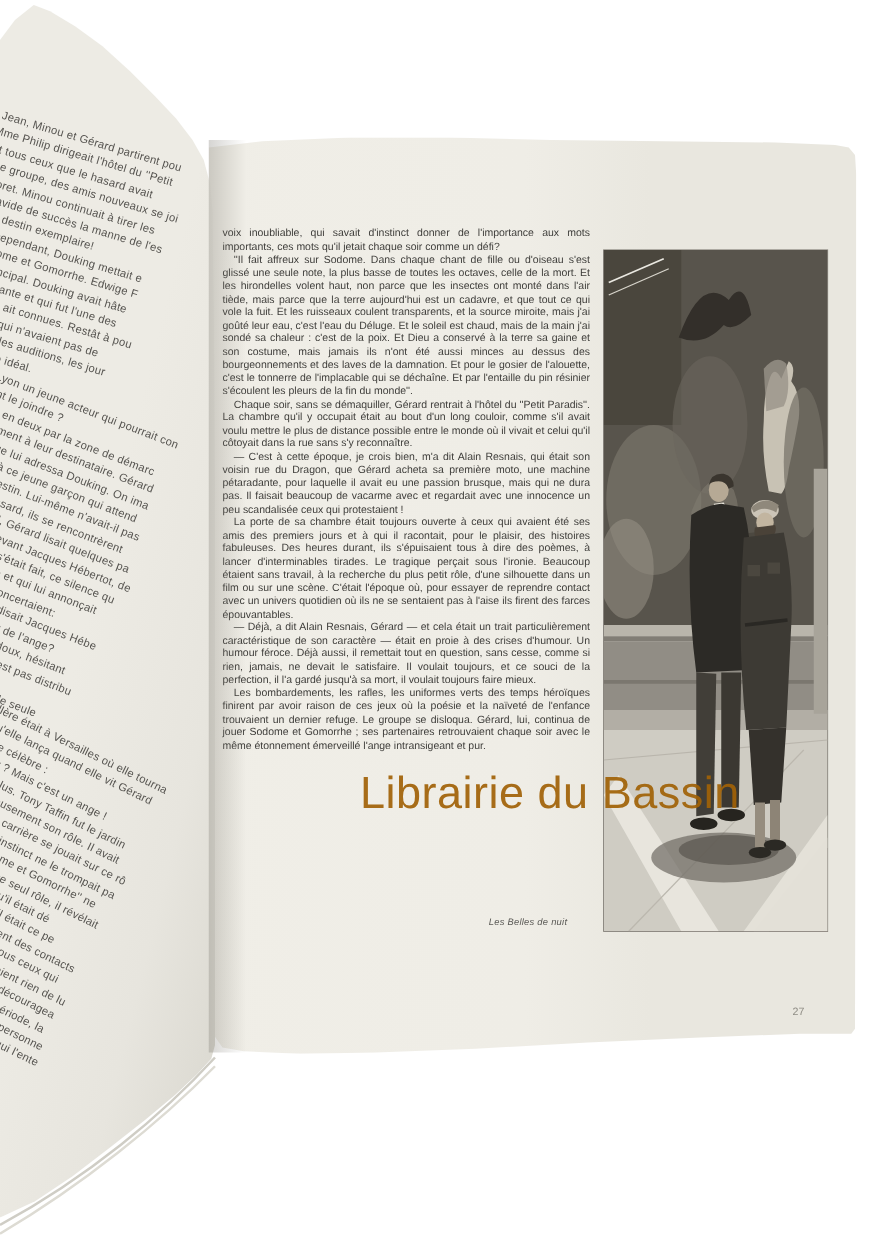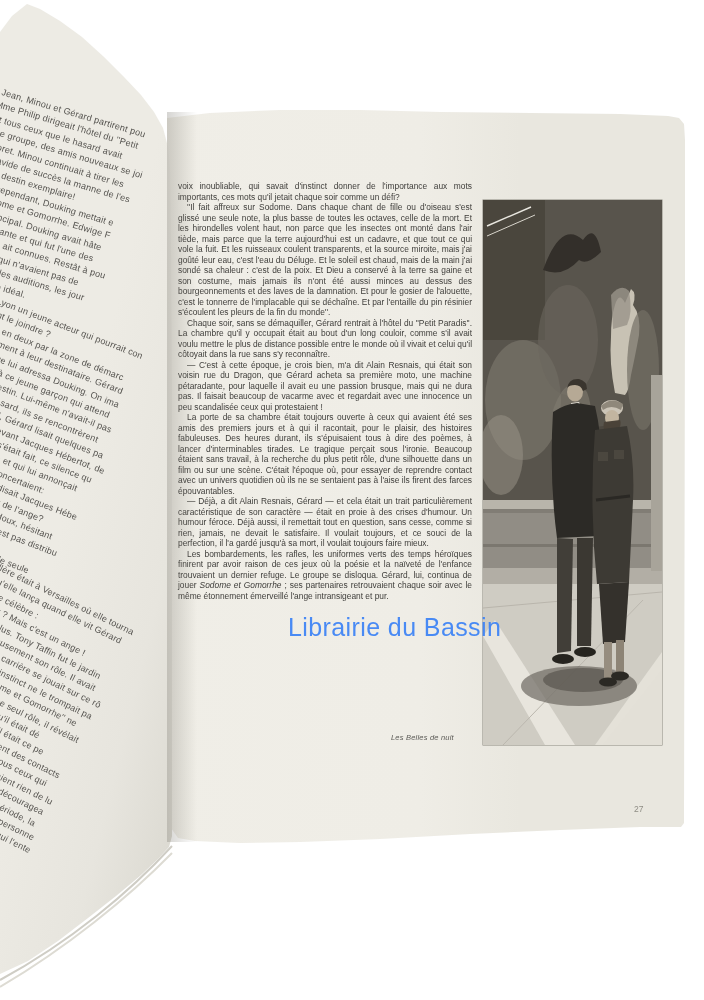--- a/index.html
+++ b/index.html
@@ -39,32 +39,32 @@
     filter:drop-shadow(0 1px 1px rgba(110,108,100,.55)) drop-shadow(0 -1px 0 rgba(185,183,175,.6));
   }
   .gutter-shade{position:absolute;left:167px;top:112px;width:30px;height:730px;z-index:4;
     background:linear-gradient(90deg,rgba(118,115,106,.30),rgba(118,115,106,0));pointer-events:none;}
 
   
   .text-col{position:absolute;left:178px;top:181px;width:294px;z-index:3;
     color:#3e3d3a;font-size:8.4px;line-height:10.5px;text-align:justify;}
   .text-col p{margin:0;}
   .text-col p.ind{text-indent:9px;}
-  .em{font-style:italic;}
+  .em{}
 
   
   .photo{position:absolute;left:483px;top:200px;width:179px;height:545px;z-index:3;
     background:#56524a;box-shadow:0 0 0 .5px #8a877f;}
   .caption{position:absolute;left:391px;top:733px;z-index:3;color:#5a5955;
     font-size:7.5px;font-style:italic;letter-spacing:.2px;}
   .pagenum{position:absolute;left:634px;top:804px;z-index:3;color:#8f8d85;font-size:8.5px;}
 
   
   .watermark{position:absolute;left:288px;top:613px;width:310px;z-index:6;
-    color:#3b82f6;font-size:25px;letter-spacing:.4px;white-space:nowrap;opacity:.92;}
+    color:#a16207;font-size:36px;letter-spacing:.4px;white-space:nowrap;opacity:.92;}
 </style>
 </head>
 <body>
 
 <div class="stage">
 
   <svg class="edge-svg" width="704" height="1000">
     <path d="M172,846 C130,892 70,942 0,980" fill="none" stroke="#cfcdc5" stroke-width="2"></path>
     <path d="M172,853 C128,898 66,948 0,987" fill="none" stroke="#dddbd3" stroke-width="2"></path>
   </svg>

